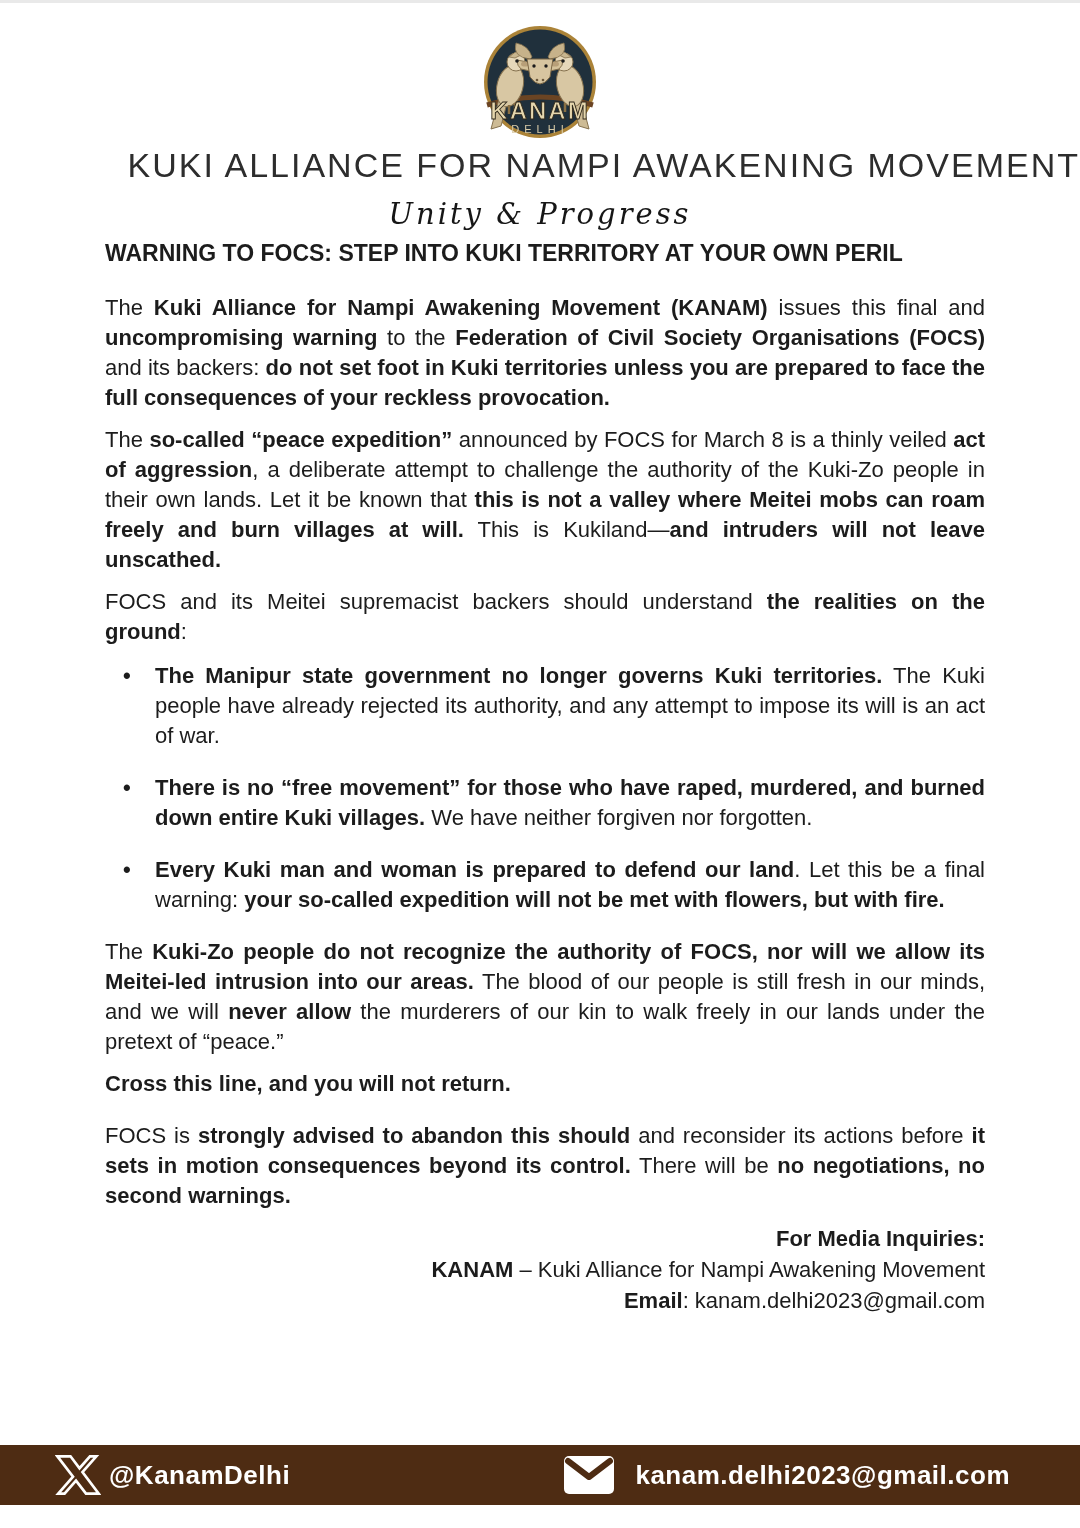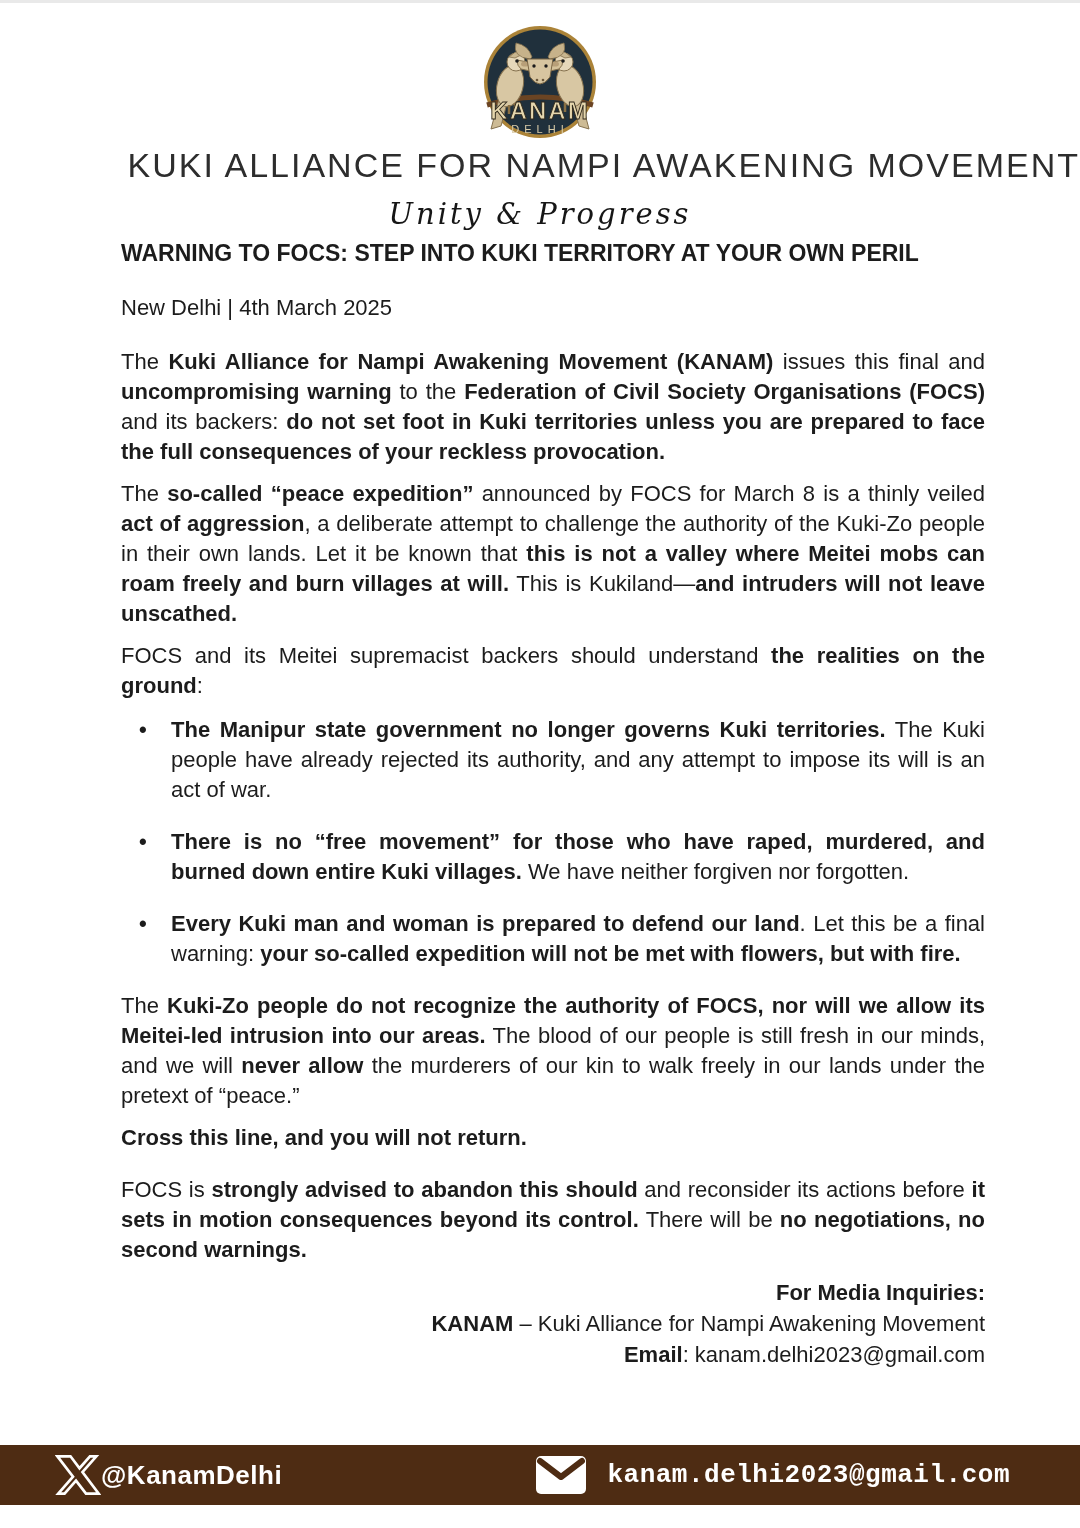--- a/index.html
+++ b/index.html
@@ -13,43 +13,43 @@
   .org-title{
     position:absolute;top:143px;left:0;width:100%;text-align:right;
     font-size:34px;font-weight:400;letter-spacing:2px;color:#2d2d2d;white-space:nowrap;
   }
   .tagline{
     position:absolute;top:194px;left:0;width:100%;text-align:center;
     font-family:"DejaVu Serif",serif;font-style:italic;font-size:29px;
     letter-spacing:3px;color:#161616;
   }
   
-  .content{position:absolute;top:236px;left:121px;right:95px;}
+  .content{position:absolute;top:236px;left:105px;right:95px;}
   .doc-heading{font-size:23px;line-height:28px;font-weight:bold;margin:0 0 26px 0;}
   .dateline{font-size:22px;line-height:30px;margin:0 0 24px 0;}
   .para{font-size:22px;line-height:30px;text-align:justify;margin:0 0 12px 0;}
   .b{font-weight:bold;}
   ul.bullets{list-style:none;margin:14px 0 0 0;padding:0;}
   ul.bullets li{display:flex;margin:0 0 22px 0;}
   .bullet-dot{flex:none;width:50px;padding-left:18px;box-sizing:border-box;
     font-size:22px;line-height:30px;font-weight:bold;}
   .bullet-text{flex:1;font-size:22px;line-height:30px;text-align:justify;}
   .cross-warning{font-size:22px;line-height:30px;margin:10px 0 22px 0;}
   .media-block{margin-top:10px;font-size:22px;line-height:31px;text-align:right;}
   .media-line{margin:0;}
   
   .footer-bar{
     position:absolute;left:0;right:0;top:1442px;height:60px;
     background:var(--bar,#4e2c13);
     display:flex;align-items:center;justify-content:space-between;
     padding:0 70px 0 55px;box-sizing:border-box;color:#ffffff;
   }
   .footer-group{display:flex;align-items:center;}
-  .footer-group.left{}
-  .footer-group.right{gap:20px;font-family:Liberation Mono, monospace;}
+  .footer-group.left{gap:8px;}
+  .footer-group.right{gap:20px;}
   .footer-text{font-size:26px;font-weight:bold;letter-spacing:0.5px;white-space:nowrap;}
   .logo-svg text{font-family:"Liberation Sans",sans-serif;}
 </style>
 </head>
 <body>
 
 <div class="page">
 
   <div class="logo-wrap">
     <svg class="logo-svg" width="152" height="124" viewBox="0 0 152 124" xmlns="http://www.w3.org/2000/svg">
@@ -80,21 +80,20 @@
       <text x="76" y="96" text-anchor="middle" font-size="24" font-weight="bold" letter-spacing="2" fill="#e6d7ae" stroke="#30291c" stroke-width="0.9">KANAM</text>
       <text x="76" y="110" text-anchor="middle" font-size="11" letter-spacing="5" fill="#d9cba8">DELHI</text>
     </svg>
   </div>
 
   <div class="org-title">KUKI ALLIANCE FOR NAMPI AWAKENING MOVEMENT</div>
   <div class="tagline">Unity &amp; Progress</div>
 
   <div class="content">
     <h2 class="doc-heading">WARNING TO FOCS: STEP INTO KUKI TERRITORY AT YOUR OWN PERIL</h2>
-    <p class="dateline">New Delhi | 4th March 2025</p>
 
     <p class="para"><span>The </span><span class="b">Kuki Alliance for Nampi Awakening Movement (KANAM)</span><span> issues this final and </span><span class="b">uncompromising warning</span><span> to the </span><span class="b">Federation of Civil Society Organisations (FOCS)</span><span> and its backers: </span><span class="b">do not set foot in Kuki territories unless you are prepared to face the full consequences of your reckless provocation.</span></p>
     <p class="para"><span>The </span><span class="b">so-called “peace expedition”</span><span> announced by FOCS for March 8 is a thinly veiled </span><span class="b">act of aggression</span><span>, a deliberate attempt to challenge the authority of the Kuki-Zo people in their own lands. Let it be known that </span><span class="b">this is not a valley where Meitei mobs can roam freely and burn villages at will.</span><span> This is Kukiland—</span><span class="b">and intruders will not leave unscathed.</span></p>
     <p class="para"><span>FOCS and its Meitei supremacist backers should understand </span><span class="b">the realities on the ground</span><span>:</span></p>
 
     <ul class="bullets">
       <li>
         <span class="bullet-dot">•</span>
         <span class="bullet-text"><span class="b">The Manipur state government no longer governs Kuki territories.</span><span> The Kuki people have already rejected its authority, and any attempt to impose its will is an act of war.</span></span>
       </li>

